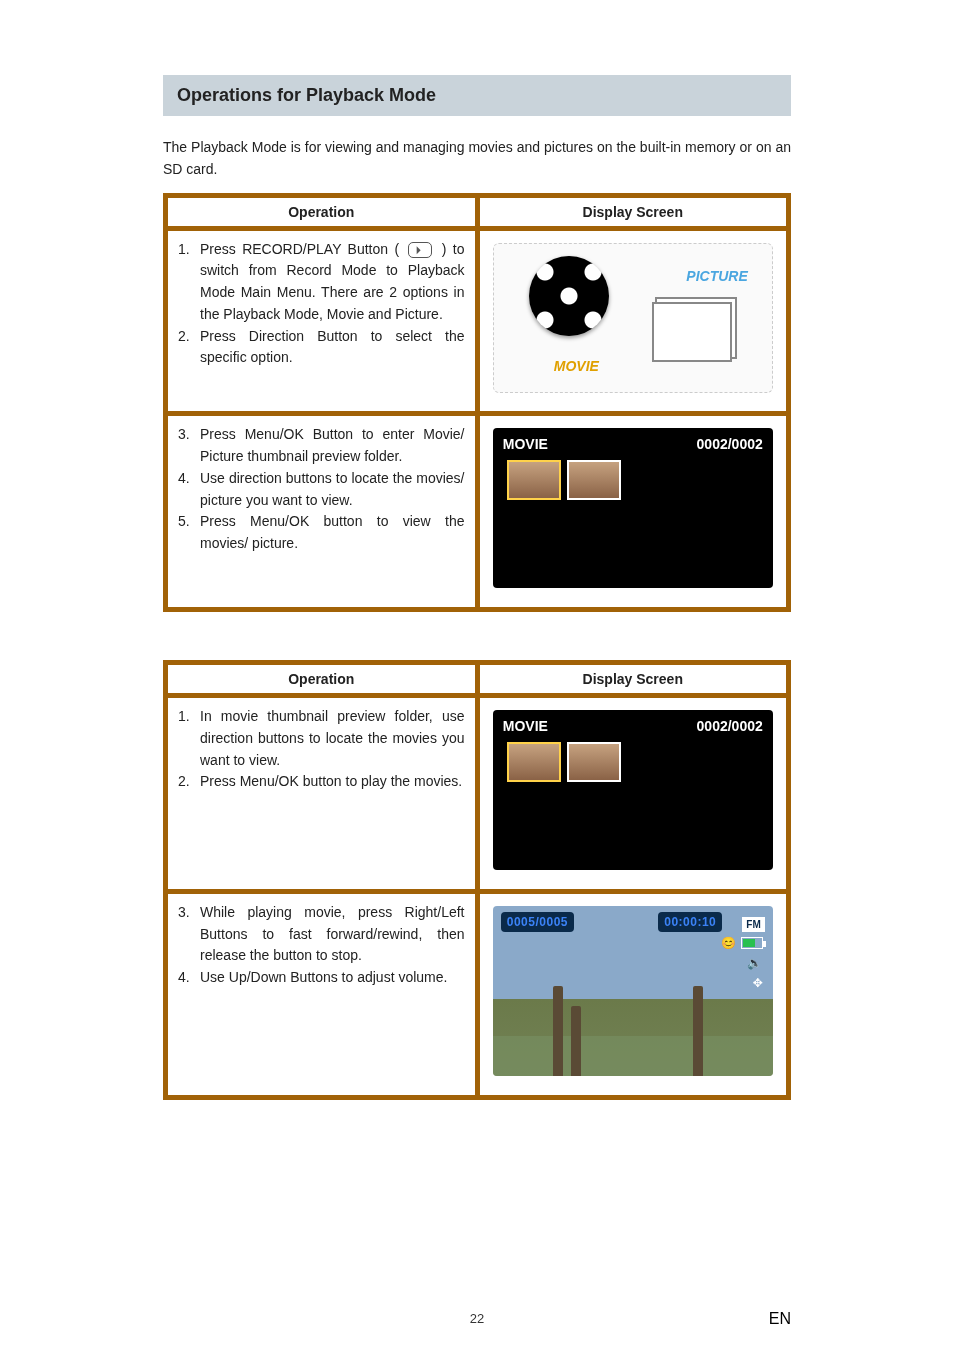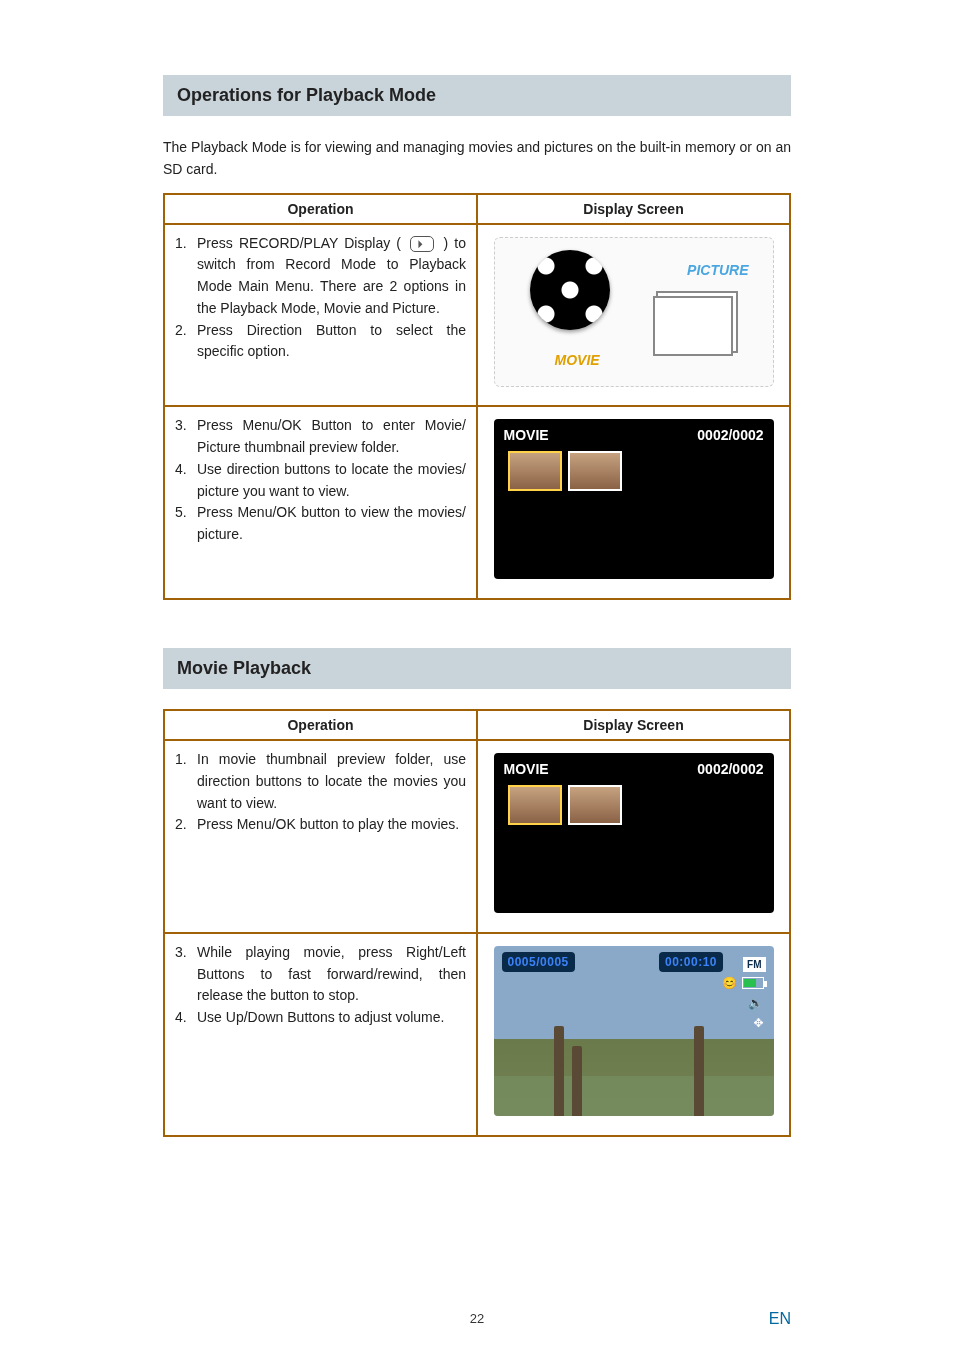--- a/index.html
+++ b/index.html
@@ -31,21 +31,21 @@
     line-height: 1.6;
     text-align: justify;
     margin-bottom: 12px;
   }
   table.op-table {
     width: 100%;
     border-collapse: collapse;
     table-layout: fixed;
   }
   table.op-table th, table.op-table td {
-    border: 2px solid #a16207;
+    border: 5px solid #a16207;
     vertical-align: top;
   }
   table.op-table th {
     text-align: center;
     font-weight: bold;
     padding: 6px 4px;
     font-size: 14px;
   }
   table.op-table td {
     padding: 8px 10px;
@@ -207,21 +207,21 @@
     left: 0; right: 0;
     text-align:center;
     font-size: 13px;
     color:#333;
   }
   .footer-right {
     position:absolute;
     bottom: 22px;
     right: 80px;
     font-size: 16px;
-    color:#0369a1;
+    color:#000000;
   }
   .spacer { height: 48px; }
 </style>
 </head>
 <body>
 
 <div class="page">
 
   <div class="section-header">Operations for Playback Mode</div>
   <div class="intro">The Playback Mode is for viewing and managing movies and pictures on the built-in memory or on an SD card.</div>
@@ -237,21 +237,21 @@
         <th>Display Screen</th>
       </tr>
     </thead>
     <tbody>
       <tr>
         <td>
           <div class="num-list">
             <div class="num-row">
               <div class="num">1.</div>
               <div class="txt">
-                <span>Press RECORD/PLAY Display ( </span><span class="btn-icon"></span><span> ) to switch from Record Mode to Playback Mode Main Menu. There are 2 options in the Playback Mode, Movie and Picture.</span>
+                <span>Press RECORD/PLAY Button ( </span><span class="btn-icon"></span><span> ) to switch from Record Mode to Playback Mode Main Menu. There are 2 options in the Playback Mode, Movie and Picture.</span>
               </div>
             </div>
             <div class="num-row">
               <div class="num">2.</div>
               <div class="txt">Press Direction Button to select the specific option.</div>
             </div>
           </div>
         </td>
         <td class="screen-cell">
           <div class="screen-stub">
@@ -290,21 +290,20 @@
               <div class="thumb"></div>
             </div>
           </div>
         </td>
       </tr>
     </tbody>
   </table>
 
   <div class="spacer"></div>
 
-  <div class="section-header">Movie Playback</div>
 
   <table class="op-table">
     <colgroup>
         <col class="op-col">
         <col class="disp-col">
       </colgroup>
     <thead>
       <tr>
         <th>Operation</th>
         <th>Display Screen</th>

